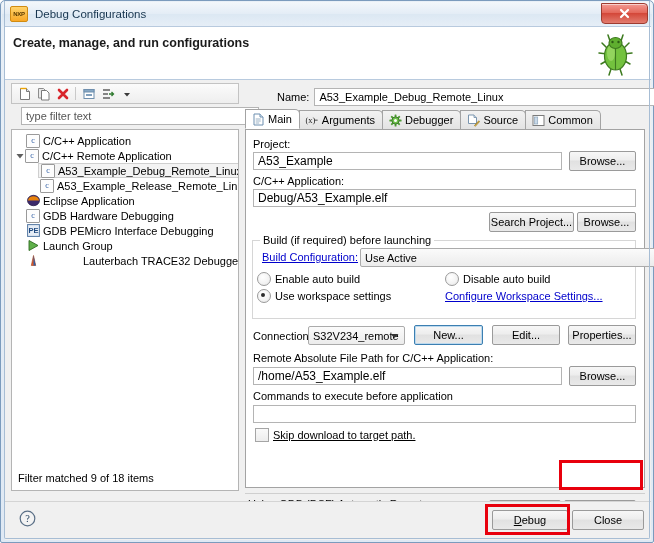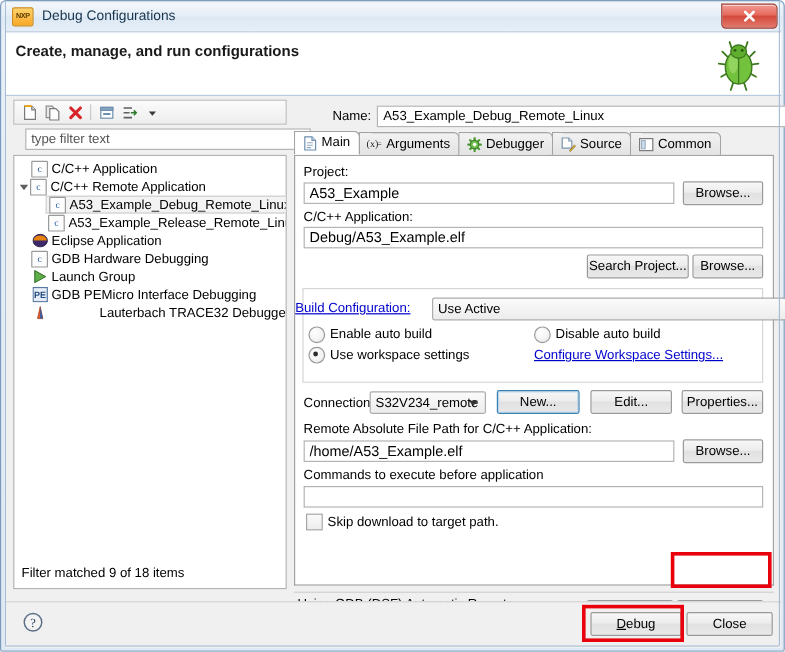--- a/index.html
+++ b/index.html
@@ -601,35 +601,35 @@
                 <span class="ticon">
                   <span class="icon-c">c</span>
                 </span>
                 <span class="tlabel">GDB Hardware Debugging</span>
               </span>
             </div>
             <div class="tree-item ind-0">
               <span class="tlabel-wrap" style="display:flex;align-items:center;">
                 <span class="ticon">
                   <svg width="13" height="13" viewBox="0 0 13 13">
-                    <path d="M2 1.5 L11 6.5 L2 11.5 z" fill="#5fb04a" stroke="#2f6b23" stroke-width="0.9" stroke-linejoin="round"></path>
-                  </svg>
-                </span>
-                <span class="tlabel">Launch Group</span>
-              </span>
-            </div>
-            <div class="tree-item ind-0">
-              <span class="tlabel-wrap" style="display:flex;align-items:center;">
-                <span class="ticon">
-                  <svg width="13" height="13" viewBox="0 0 13 13">
                     <rect x="0.6" y="0.6" width="11.8" height="11.8" fill="#e6edf6" stroke="#5478a3" stroke-width="1"></rect>
                     <text x="6.4" y="9.3" font-family="Liberation Sans, sans-serif" font-size="7.5" font-weight="bold" text-anchor="middle" fill="#1f4a80">PE</text>
                   </svg>
                 </span>
                 <span class="tlabel">GDB PEMicro Interface Debugging</span>
+              </span>
+            </div>
+            <div class="tree-item ind-0">
+              <span class="tlabel-wrap" style="display:flex;align-items:center;">
+                <span class="ticon">
+                  <svg width="13" height="13" viewBox="0 0 13 13">
+                    <path d="M2 1.5 L11 6.5 L2 11.5 z" fill="#5fb04a" stroke="#2f6b23" stroke-width="0.9" stroke-linejoin="round"></path>
+                  </svg>
+                </span>
+                <span class="tlabel">Launch Group</span>
               </span>
             </div>
             <div class="tree-item ind-0">
               <span class="tlabel-wrap" style="display:flex;align-items:flex-end;gap:40px;">
                 <span class="ticon">
                   <svg width="13" height="13" viewBox="0 0 13 13">
                     <path d="M4.3 11.5 L6.5 1.5 L8.7 11.5 z" fill="#e05a2b" stroke="#a03c18" stroke-width="0.6"></path>
                     <path d="M6.5 1.5 L8.7 11.5 L6.5 11.5 z" fill="#2a5fa8"></path>
                   </svg>
                 </span>
@@ -711,22 +711,23 @@
           <input class="text-input" style="left: 7px; top: 22px; width: 309px;" type="text" value="A53_Example">
           <div class="btn" style="left:323px; top:21px; width:67px;">Browse...</div>
 
           <div class="field-label" style="left:7px; top:45px;">C/C++ Application:</div>
           <input class="text-input" style="left: 7px; top: 59px; width: 383px;" type="text" value="Debug/A53_Example.elf">
 
           <div class="btn" style="left:243px; top:82px; width:85px;">Search Project...</div>
           <div class="btn" style="left:331px; top:82px; width:59px;">Browse...</div>
 
           <div id="build-group"></div>
-
-          <span class="link" style="position:absolute; left:0; top:121px;">Build Configuration:</span>
+          <div id="build-group-title">Build (if required) before launching</div>
+
+          <span class="link" style="position:absolute; left:16px; top:121px;">Build Configuration:</span>
           <div class="combo" style="left:114px; top:118px; width:320px;">
             <span>Use Active</span>
             <span class="arrow-box">
               <svg width="9" height="6" viewBox="0 0 9 6">
                 <path d="M0.5 1 L4.5 5 L8.5 1 z" fill="#333"></path>
               </svg>
             </span>
           </div>
 
           <div class="radio" style="left:11px; top:142px;">
@@ -756,21 +757,21 @@
           <div class="btn" style="left:246px; top:195px; width:68px;">Edit...</div>
           <div class="btn" style="left:322px; top:195px; width:68px;">Properties...</div>
 
           <div class="field-label" style="left:7px; top:222px;">Remote Absolute File Path for C/C++ Application:</div>
           <input class="text-input" style="left: 7px; top: 237px; width: 309px;" type="text" value="/home/A53_Example.elf">
           <div class="btn" style="left:323px; top:236px; width:67px;">Browse...</div>
 
           <div class="field-label" style="left:7px; top:260px;">Commands to execute before application</div>
           <input class="text-input" style="left: 7px; top: 275px; width: 383px;" type="text" value="">
 
-          <div class="checkbox" style="left:9px; top:298px;">
+          <div class="checkbox" style="left:9px; top:298px;text-decoration:underline;">
             <span class="cbox"></span>
             <span>Skip download to target path.</span>
           </div>
         </div>
 
         <div id="launcher-sep"></div>
         <div id="launcher-text">
           <span>Using GDB (DSF) Automatic Remote Debugging</span><br>
           <span>Launcher - </span><span class="link">Select other...</span>
         </div>

